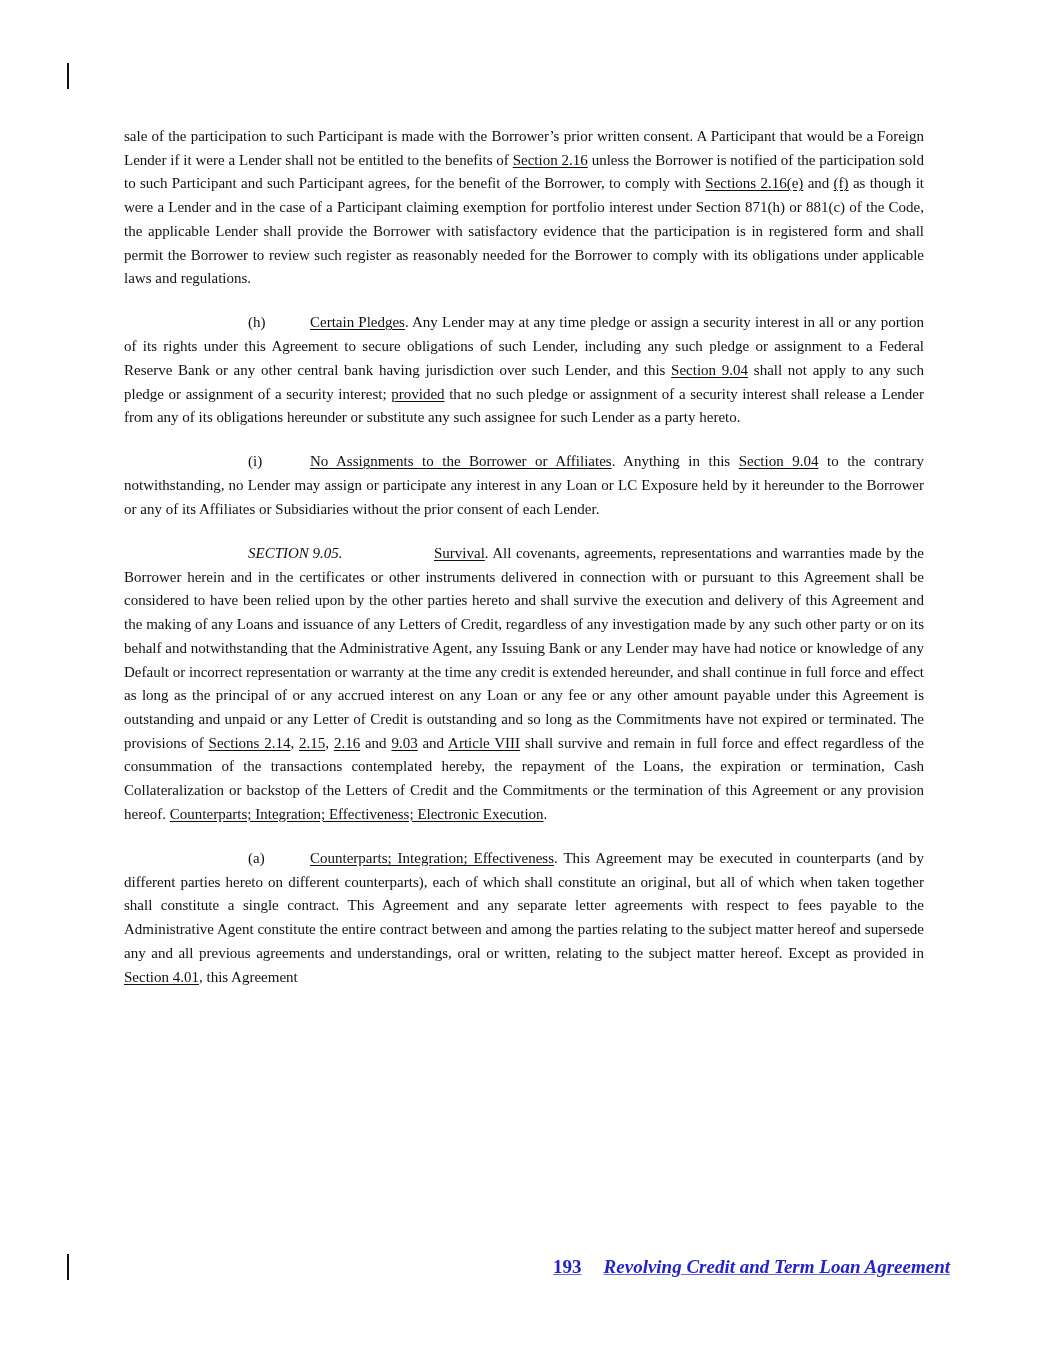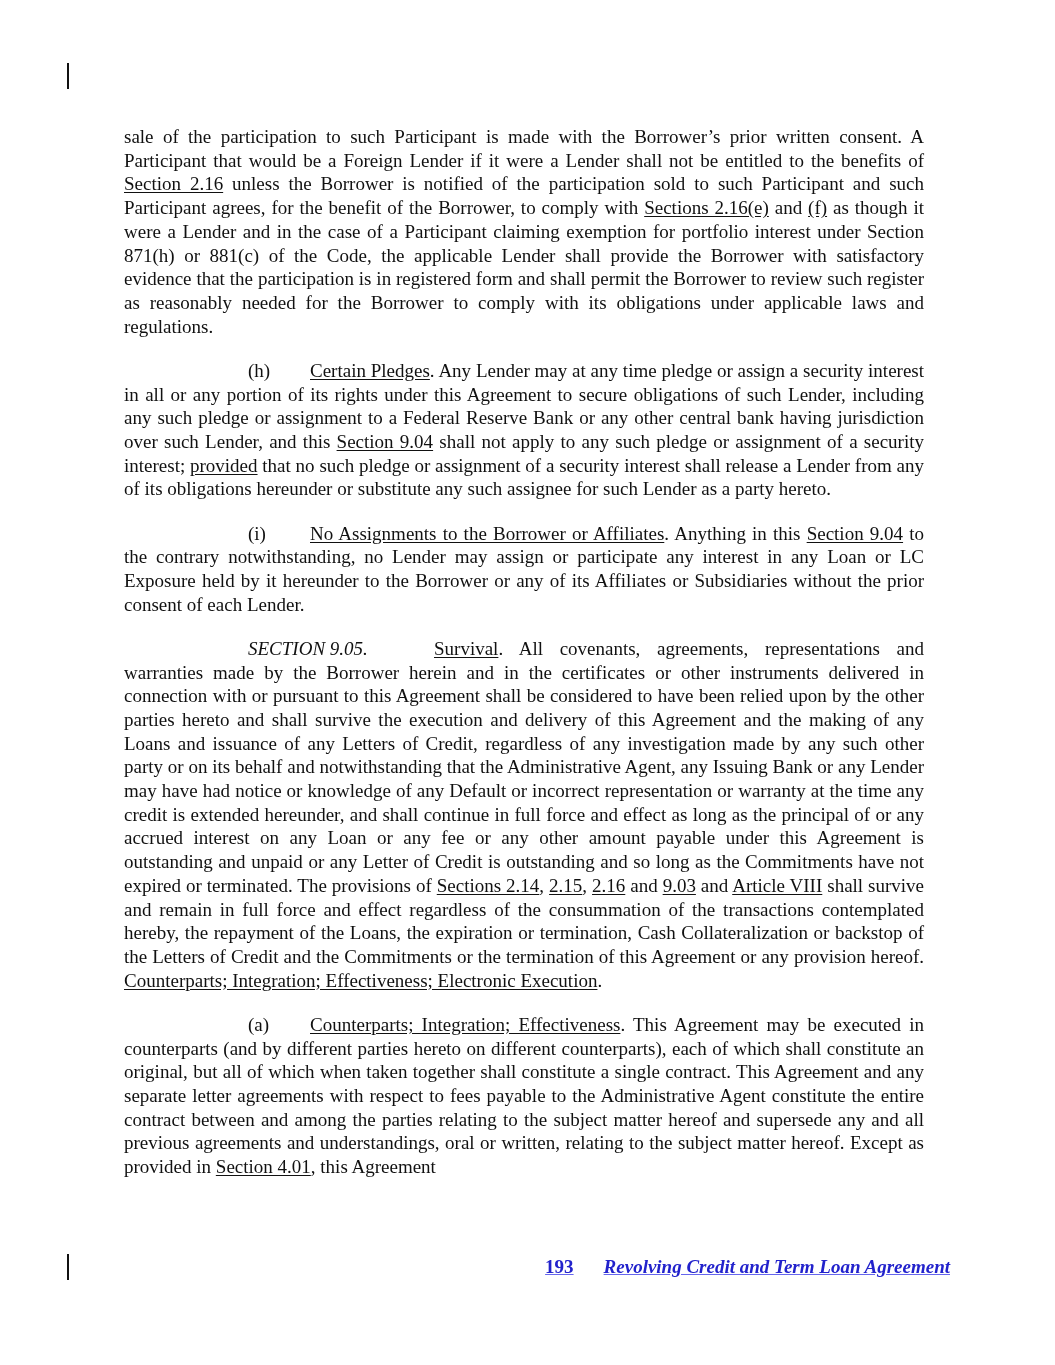--- a/index.html
+++ b/index.html
@@ -6,34 +6,34 @@
     body {
       width: 1055px; height: 1365px; position: relative; overflow: hidden;
       font-family: "Liberation Serif", "DejaVu Serif", serif;
       color: #111111;
     }
     .margin-bar {
       position: absolute; left: 67px; width: 2px; height: 26px; background: #111;
     }
     .page {
       position: absolute; left: 124px; top: 125px; width: 800px;
-      font-size: 19px; line-height: 23.7px;
+      font-size: 15px; line-height: 23.7px;
     }
     .page p { margin: 0 0 20.5px 0; text-align: justify; text-align-last: left; }
     .indent { display: inline-block; width: 124px; }
     .label { display: inline-block; width: 62px; }
     .sec-label { display: inline-block; width: 186px; font-style: italic; }
     u { text-decoration: underline; text-underline-offset: 2px; }
     .footer {
       position: absolute; top: 1256px; right: 105px;
       font-family: "Liberation Serif", serif; font-weight: bold;
       font-size: 19px; color: #2222cc;
     }
     .footer span { text-decoration: underline; text-decoration-color: #6666ee; }
-    .footer .num { font-style: normal; margin-right: 30px; }
+    .footer .num { font-style: normal; margin-right: 22px; }
     .footer .title { font-style: italic; margin-top: 40px; }
   </style>
 </head>
 <body>
 
 <div class="margin-bar" style="top:63px;"></div>
 <div class="margin-bar" style="top:1254px;"></div>
 
 <div class="page">
 

